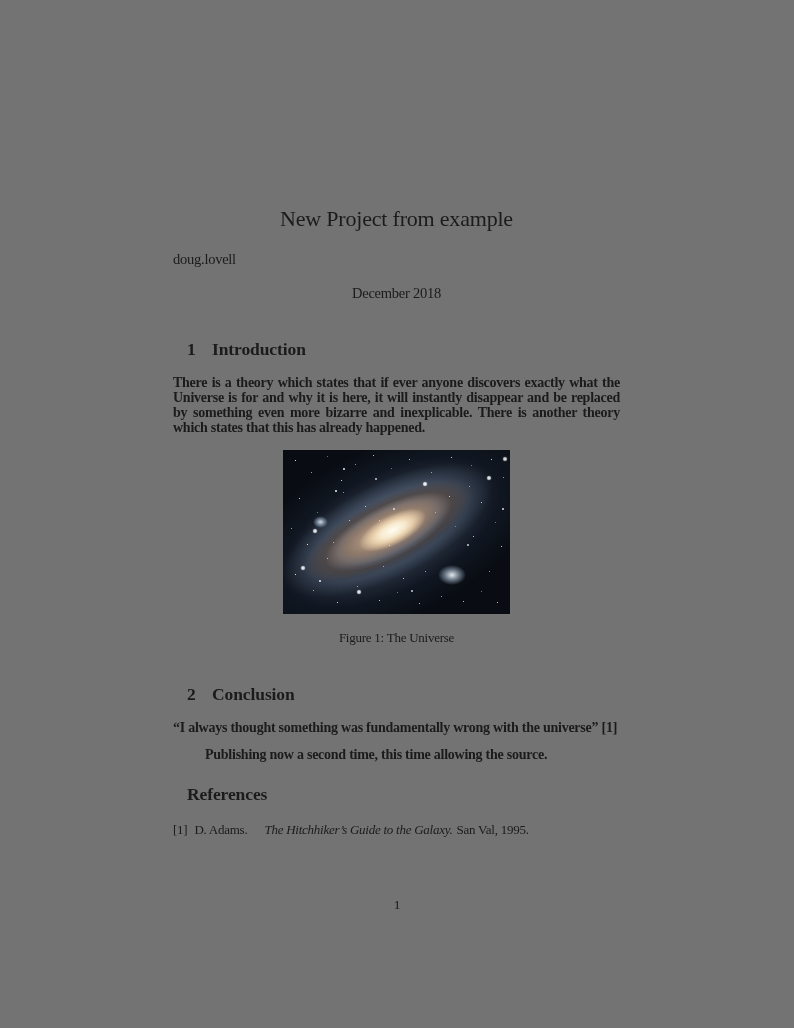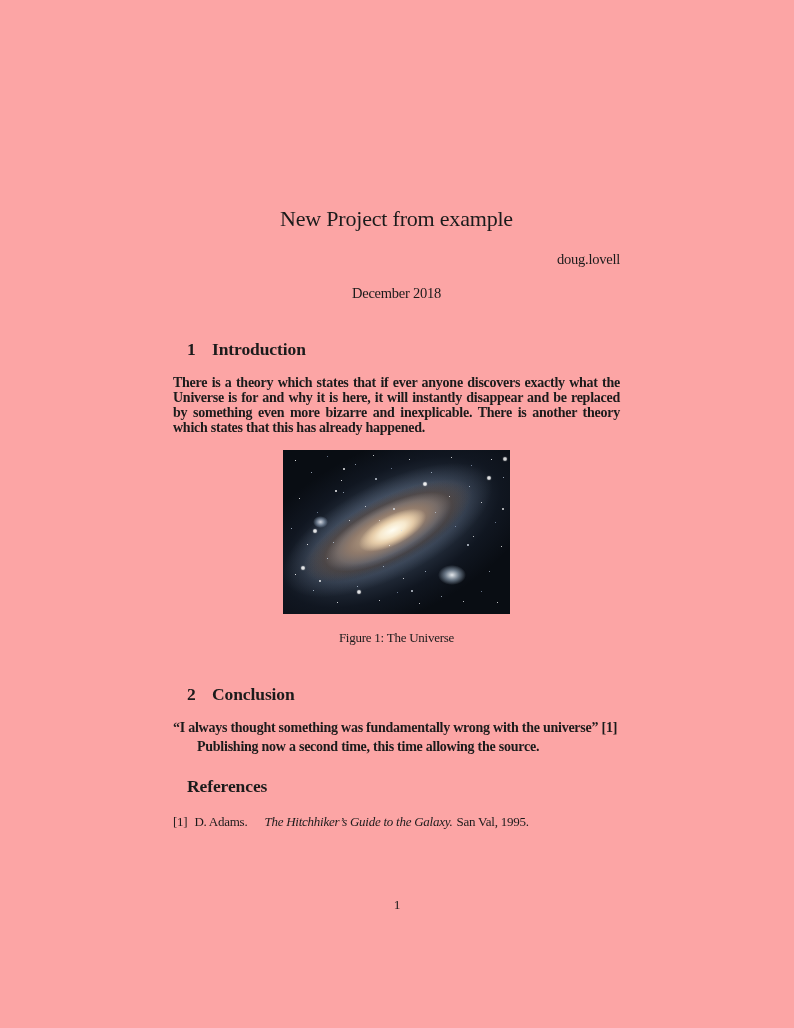--- a/index.html
+++ b/index.html
@@ -1,20 +1,20 @@
 <!DOCTYPE html>
 <html><head>
 <meta charset="utf-8">
 <style>
   html, body { margin: 0; padding: 0; background: #ffffff; }
   .page {
     position: relative;
     width: 794px;
     height: 1028px;
-    background: #fca5a5;
+    background: #737373;
     font-family: "Liberation Serif", "DejaVu Serif", serif;
     color: #1b1b1b;
     overflow: hidden;
   }
   .content {
     width: 447px;
     margin-left: 173px;
     padding-top: 205px;
     letter-spacing: -0.25px;
   }
@@ -23,21 +23,21 @@
     font-size: 22px;
     line-height: 28px;
     font-weight: normal;
     text-align: center;
     letter-spacing: -0.2px;
   }
   .author {
     margin: 17px 0 0 0;
     font-size: 14.5px;
     line-height: 18px;
-    text-align: right;
+    text-align: left;
   }
   .date {
     margin: 16px 0 16px 0;
     font-size: 14.5px;
     line-height: 18px;
     text-align: center;
   }
   .sec-heading {
     margin: 14px;
     font-size: 17.5px;
@@ -56,21 +56,21 @@
   }
   .intro-para {
     margin: 8px 0 0 0;
     text-align: justify;
   }
   .concl-quote {
     margin: 10px 0 0 0;
     white-space: nowrap;
   }
   .concl-followup {
-    margin: 4px;
+    margin: 12px;
     text-indent: 20px;
   }
   .figure { margin-top: 15px; }
   .photo {
     position: relative;
     width: 227px;
     height: 164px;
     margin: 0 auto;
     background: #090d13;
     overflow: hidden;

